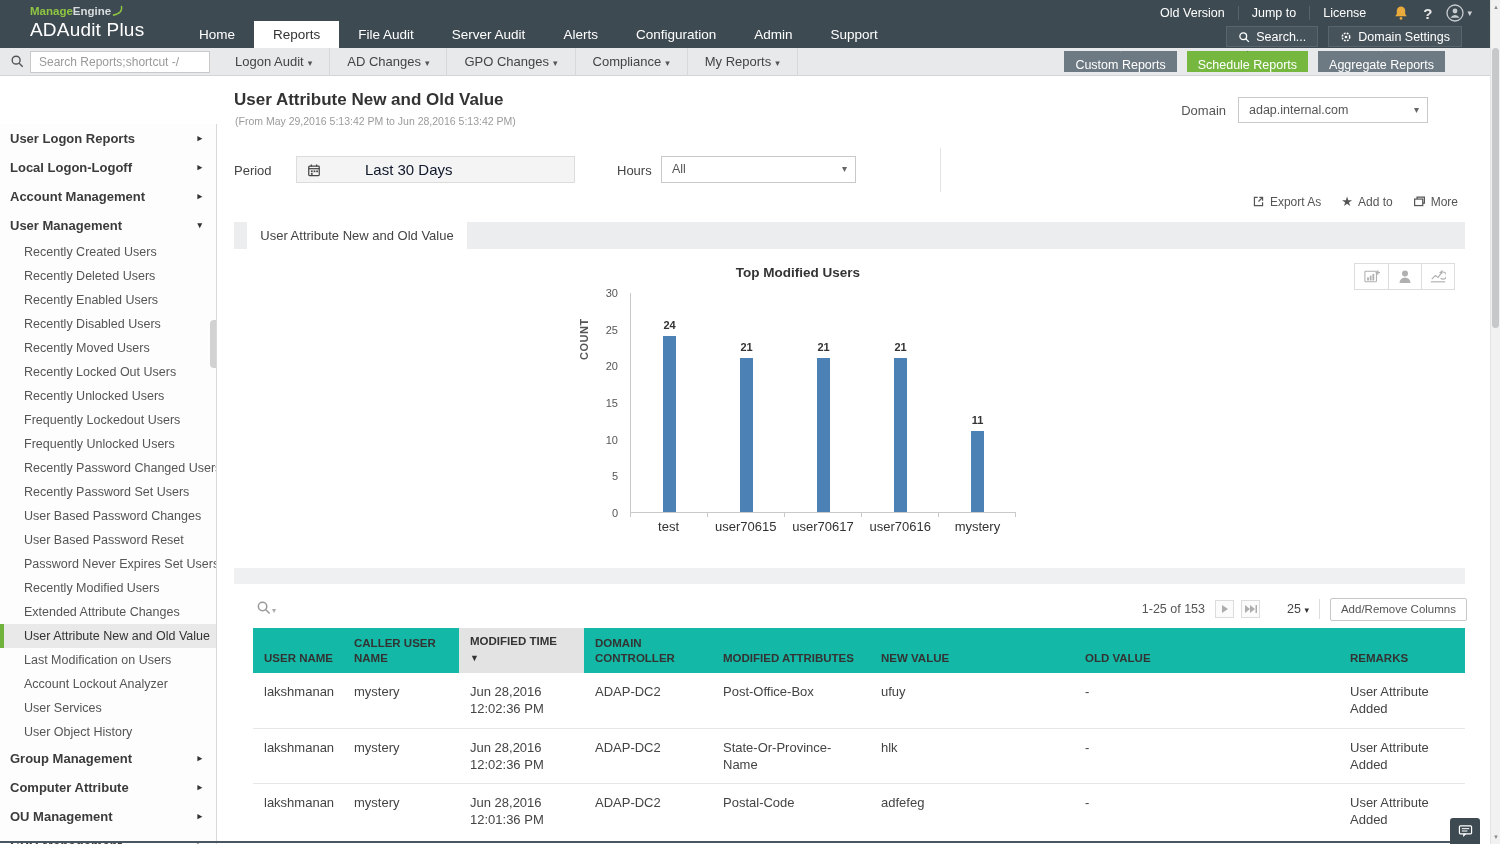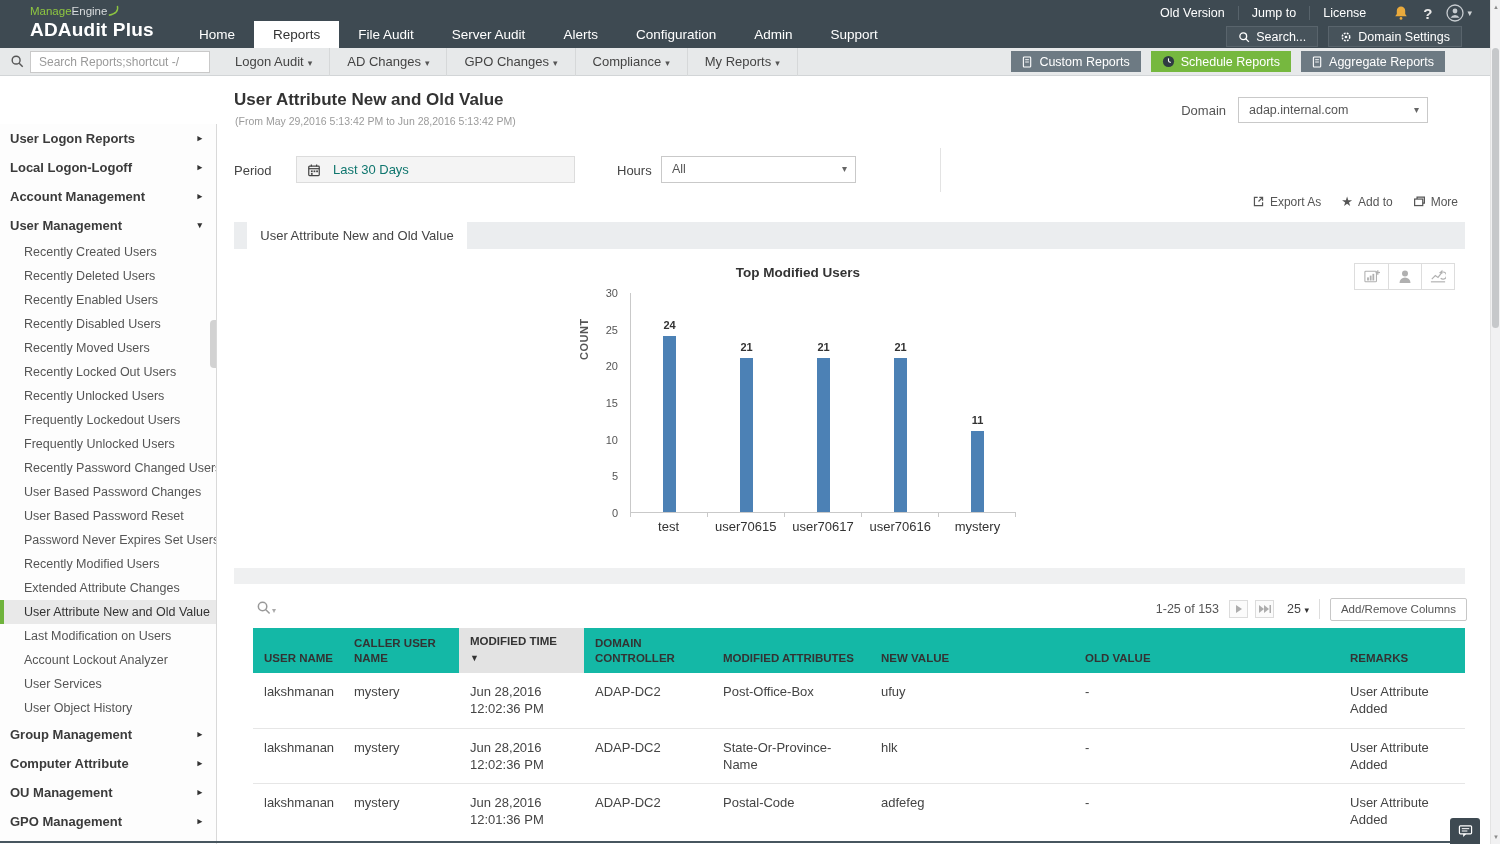--- a/index.html
+++ b/index.html
@@ -1,25 +1,25 @@
 <!DOCTYPE html>
 <html><head>
 <meta charset="utf-8">
 <style>
 * { margin:0; padding:0; box-sizing:border-box; }
 html,body { width:1500px; height:844px; overflow:hidden; }
 body { font-family:"Liberation Sans", sans-serif; background:#fff; position:relative; }
 
 
 .header { position:absolute; left:0; top:0; width:1500px; height:48px; background:#3e4a52; }
-.logo { position:absolute; left:30px; top:5px; font-size:11.5px; font-weight:normal; white-space:nowrap; }
+.logo { position:absolute; left:30px; top:5px; font-size:11.5px; font-weight:bold; white-space:nowrap; }
 .logo .manage { color:#8dc541; }
 .logo .engine { color:#d9dcde; }
 .logo svg { vertical-align:top; margin-left:1px; }
-.product { position:absolute; left:30px; top:19px; color:#fff; font-size:19px; font-weight:bold; letter-spacing:.2px; }
+.product { position:absolute; left:30px; top:19px; color:#fff; font-size:19px; font-weight:normal; letter-spacing:.2px; }
 .nav { position:absolute; left:180px; bottom:0; height:27px; display:flex; }
 .nav-item { padding:0 19px; line-height:27px; color:#fff; font-size:13.5px; cursor:pointer; white-space:nowrap; }
 .nav-item.active { background:#fff; color:#333; }
 .top-links { position:absolute; right:28px; top:3px; height:20px; display:flex; align-items:center; color:#fff; font-size:12.5px; }
 .top-link { padding:0 13px; line-height:14px; cursor:pointer; white-space:nowrap; }
 .top-link.sep { border-right:1px solid #57636b; }
 .top-ico { margin-left:14px; display:flex; align-items:center; cursor:pointer; }
 .help-q { color:#e8e8e8; font-size:15px; font-weight:bold; }
 .av-caret { color:#cfd3d6; font-size:9px; margin-left:3px; }
 .header-btns { position:absolute; right:38px; top:26px; display:flex; gap:10px; }
@@ -27,42 +27,42 @@
 
 
 .toolbar { position:absolute; left:0; top:48px; width:1490px; height:28px; background:#e7e9ea; border-bottom:1px solid #d2d5d7; }
 .tb-search-ico { position:absolute; left:10px; top:6px; color:#555; }
 .tb-input { position:absolute; left:30px; top:3px; width:180px; height:22px; border:1px solid #c9c9c9; background:#fff; font-size:12px; color:#555; padding:0 8px; font-family:"Liberation Sans", sans-serif; }
 .tb-input::placeholder { color:#9a9a9a; }
 .menus { position:absolute; left:218px; top:0; height:42px; display:flex; align-items:stretch; }
 .menu-item { padding:0 17px; line-height:27px; font-size:13px; color:#444; border-right:1px solid #d6d8d9; cursor:pointer; white-space:nowrap; }
 .menu-caret { font-size:9px; color:#555; margin-left:4px; }
 .toolbar-buttons { position:absolute; right:45px; top:3px; display:flex; gap:10px; }
-.tb-btn { height:21px; padding:0 11px; font-size:12.5px; color:#fff; display:flex; align-items:center; gap:6px; background:#6d7a83; cursor:pointer; white-space:nowrap; }
+.tb-btn { height:21px; padding:0 11px; font-size:12.5px; color:#fff; display:flex; align-items:center; gap:6px; background:#6d7a83; cursor:pointer; white-space:nowrap;flex-direction:column; }
 .tb-btn.green { background:#76b83f; }
 
 
 .sidebar { position:absolute; left:0; top:76px; width:217px; height:768px; background:#fdfdfd; border-right:1px solid #d9d9d9; overflow:hidden;margin-top:48px; }
 .sb-section { height:29px; line-height:29px; padding-left:10px; font-size:13px; font-weight:bold; color:#3b3b3b; position:relative; cursor:pointer; white-space:nowrap; }
 .sb-caret { position:absolute; right:14px; top:0; font-size:9px; color:#333; }
 .sb-item { height:24px; line-height:24px; padding-left:24px; font-size:12.5px; color:#555; cursor:pointer; white-space:nowrap; }
 .sb-item.selected { background:#e9e9e9; border-left:4px solid #6fb33c; padding-left:20px; color:#333; }
 .sb-pill { position:absolute; right:0; top:196px; width:6px; height:48px; background:#d2d2d2; border-radius:4px 0 0 4px; cursor:pointer; }
 
 
 .main { position:absolute; left:218px; top:76px; width:1272px; height:768px; background:#fff; }
 .page-title { position:absolute; left:16px; top:14px; font-size:17px; font-weight:bold; color:#333; }
 .page-sub { position:absolute; left:17px; top:39px; font-size:10.5px; color:#9b9b9b; }
 .domain-row { position:absolute; right:62px; top:21px; display:flex; align-items:center; gap:12px; }
 .domain-label { font-size:13px; color:#555; }
 .select-box { position:relative; width:190px; height:26px; background:#fff; border:1px solid #c9c9c9; font-size:12.5px; color:#555; line-height:24px; padding:0 24px 0 10px; cursor:pointer; }
 .select-caret { position:absolute; right:8px; top:0; color:#666; font-size:10px; }
 .filter-label { position:absolute; font-size:13px; color:#444; }
 .period-box { position:absolute; left:78px; top:80px; width:279px; height:27px; background:#f4f4f4; border:1px solid #dcdcdc; display:flex; align-items:center; gap:12px; padding:0 10px; cursor:pointer; }
-.period-box .val { font-size:13px; color:#0f766e; }
+.period-box .val { font-size:15px; color:#0f172a;margin-left:32px; }
 .hours-select { position:absolute; left:443px; top:80px; width:195px; height:27px; }
 .vdivider { position:absolute; left:722px; top:72px; width:1px; height:44px; background:#e3e3e3; }
 .report-actions { position:absolute; right:32px; top:118px; display:flex; gap:20px; align-items:center; color:#555; font-size:12px; }
 .ract { display:flex; align-items:center; gap:5px; cursor:pointer; white-space:nowrap; }
 .star { font-size:13px; color:#555; }
 
 .tabstrip { position:absolute; left:16px; top:146px; width:1231px; height:27px; background:#ebedef; }
 .tab-active { position:absolute; left:13px; top:0; width:220px; height:27px; background:#fff; font-size:13px; color:#444; display:flex; align-items:center; justify-content:center; cursor:pointer; }
 .chart-card { position:absolute; left:16px; top:173px; width:1231px; height:319px; background:#fff; }
 .chart-tools { position:absolute; right:10px; top:14px; display:flex; border:1px solid #ddd; background:#fff; }
@@ -83,21 +83,21 @@
 .chart-xlabels { position:absolute; left:82px; top:254px; width:386px; display:flex; }
 .chart-xlabel { flex:1; text-align:center; font-size:13px; color:#333; }
 
 .band { position:absolute; left:16px; top:492px; width:1231px; height:16px; background:#eff0f1; }
 
 .table-search { position:absolute; left:38px; top:524px; color:#999; display:flex; align-items:flex-end; cursor:pointer; }
 .table-search .mini-caret { font-size:8px; color:#aaa; margin-left:1px; }
 .pager { position:absolute; right:23px; top:521px; height:24px; display:flex; align-items:center; }
 .pg-range { font-size:12.5px; color:#555; margin-right:10px; }
 .pg-btn { width:19px; height:18px; border:1px solid #dcdcdc; background:#fbfbfb; display:flex; align-items:center; justify-content:center; margin-right:7px; color:#adadad; cursor:pointer; }
-.pg-size { font-size:12.5px; color:#444; margin:0 10px 0 6px; cursor:pointer; white-space:nowrap; }
+.pg-size { font-size:12.5px; color:#444; margin:0 10px 0 20px; cursor:pointer; white-space:nowrap; }
 .pg-size .select-caret-inl { font-size:9px; color:#333; }
 .pg-sep { width:1px; height:20px; background:#ddd; margin-right:10px; }
 .addrem { height:23px; padding:0 10px; background:#fff; border:1px solid #c7c7c7; border-radius:2px; font-size:11.5px; color:#555; display:flex; align-items:center; cursor:pointer; white-space:nowrap; }
 
 .data-table { position:absolute; left:35px; top:552px; width:1212px; border-collapse:collapse; table-layout:fixed; }
 .data-table th { background:#14b8a6; font-size:11.5px; font-weight:bold; color:#333; text-align:left; vertical-align:bottom; padding:0 8px 7px 11px; height:45px; line-height:15px; }
 .data-table th.sorted { background:#e3e3e3; }
 .sort-caret { font-size:9px; color:#333; display:block; margin-top:2px; }
 .data-table td { font-size:13px; color:#444; vertical-align:top; padding:10px 8px 0 11px; height:55px; line-height:17px; background:#fff; }
 .data-table tbody tr td { border-top:1px solid #e6e6e6; }
@@ -225,20 +225,21 @@
   <div class="sb-item">Recently Created Users</div>
   <div class="sb-item">Recently Deleted Users</div>
   <div class="sb-item">Recently Enabled Users</div>
   <div class="sb-item">Recently Disabled Users</div>
   <div class="sb-item">Recently Moved Users</div>
   <div class="sb-item">Recently Locked Out Users</div>
   <div class="sb-item">Recently Unlocked Users</div>
   <div class="sb-item">Frequently Lockedout Users</div>
   <div class="sb-item">Frequently Unlocked Users</div>
   <div class="sb-item">Recently Password Changed Users</div>
+  <div class="sb-item">Recently Password Set Users</div>
   <div class="sb-item">User Based Password Changes</div>
   <div class="sb-item">User Based Password Reset</div>
   <div class="sb-item">Password Never Expires Set Users</div>
   <div class="sb-item">Recently Modified Users</div>
   <div class="sb-item">Extended Attribute Changes</div>
   <div class="sb-item selected">User Attribute New and Old Value</div>
   <div class="sb-item">Last Modification on Users</div>
   <div class="sb-item">Account Lockout Analyzer</div>
   <div class="sb-item">User Services</div>
   <div class="sb-item">User Object History</div>

